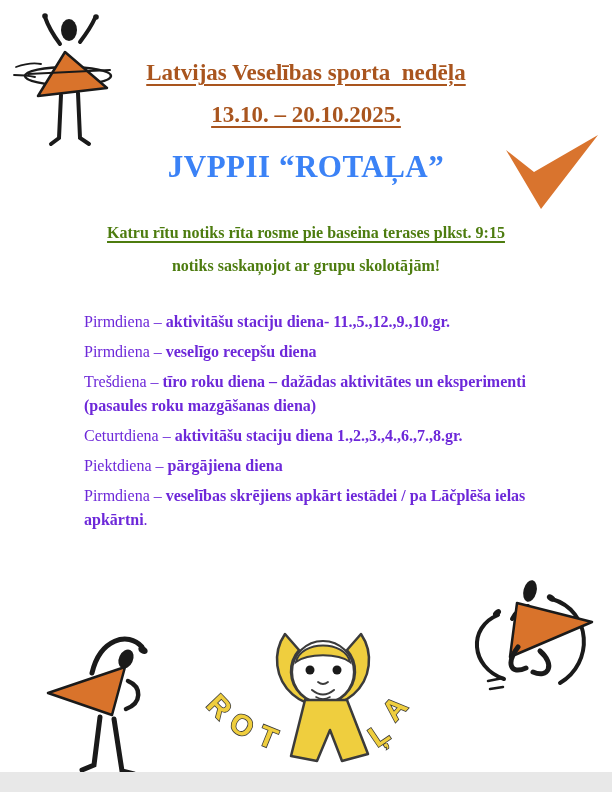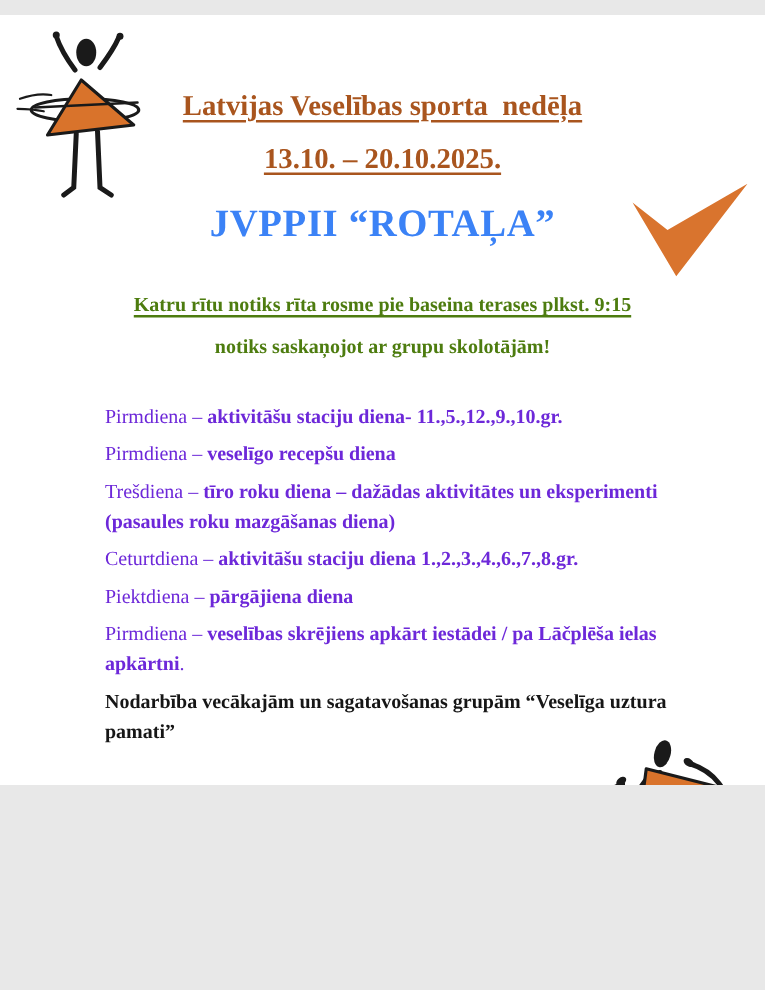--- a/index.html
+++ b/index.html
@@ -1,19 +1,19 @@
 <!DOCTYPE html>
 <html><head>
 <meta charset="utf-8">
 <style>
   html,body{margin:0;padding:0;background:#e8e8e8;}
   .page{
     position:relative;
-    width:612px;height:616px;
-    margin:12px auto;
+    width:612px;height:772px;
+    margin:0 auto;
     background:#ffffff;
     font-family:"Liberation Serif", serif;
     overflow:hidden;
   }
   .abs{position:absolute;}
   
   .title-line{
     left:0;width:612px;text-align:center;
     font-size:23px;font-weight:bold;color:#A9551E;
     text-decoration:underline;
@@ -101,21 +101,20 @@
 
   <div class="abs schedule">
     <div class="row"><span class="day">Pirmdiena</span><span class="day"> – </span><span class="act">aktivitāšu staciju diena- 11.,5.,12.,9.,10.gr.</span><span class="day"></span></div>
     <div class="row"><span class="day">Pirmdiena</span><span class="day"> – </span><span class="act">veselīgo recepšu diena</span><span class="day"></span></div>
     <div class="row"><span class="day">Trešdiena</span><span class="day"> – </span><span class="act">tīro roku diena – dažādas aktivitātes un eksperimenti (pasaules roku mazgāšanas diena)</span><span class="day"></span></div>
     <div class="row"><span class="day">Ceturtdiena</span><span class="day"> – </span><span class="act">aktivitāšu staciju diena 1.,2.,3.,4.,6.,7.,8.gr.</span><span class="day"></span></div>
     <div class="row"><span class="day">Piektdiena</span><span class="day"> – </span><span class="act">pārgājiena diena</span><span class="day"></span></div>
     <div class="row"><span class="day">Pirmdiena</span><span class="day"> – </span><span class="act">veselības skrējiens apkārt iestādei / pa Lāčplēša ielas apkārtni</span><span class="day">.</span></div>
   </div>
 
-  <div class="abs note">Nodarbība vecākajām un sagatavošanas grupām “Veselīga uztura pamati”</div>
 
   <div class="abs" style="top:625px;left:30px;">
     <svg width="150" height="155" viewBox="0 0 150 155">
       <path d="M62,48 C70,14 98,6 112,22" class="stroke" stroke-width="5"></path>
       <ellipse cx="113" cy="25" rx="5" ry="3.5" fill="#1a1a1a" transform="rotate(30 113 25)"></ellipse>
       <ellipse cx="96" cy="34" rx="7" ry="10" fill="#1a1a1a" transform="rotate(25 96 34)"></ellipse>
       <polygon points="95,42 18,68 82,90" fill="#D9732B" stroke="#1a1a1a" stroke-width="2.5" stroke-linejoin="round"></polygon>
       <path d="M98,56 C112,62 112,78 96,84" class="stroke" stroke-width="4.5"></path>
       <path d="M70,92 L64,140 L52,145" class="stroke" stroke-width="5"></path>
       <path d="M84,94 L92,146 L104,149" class="stroke" stroke-width="5"></path>

